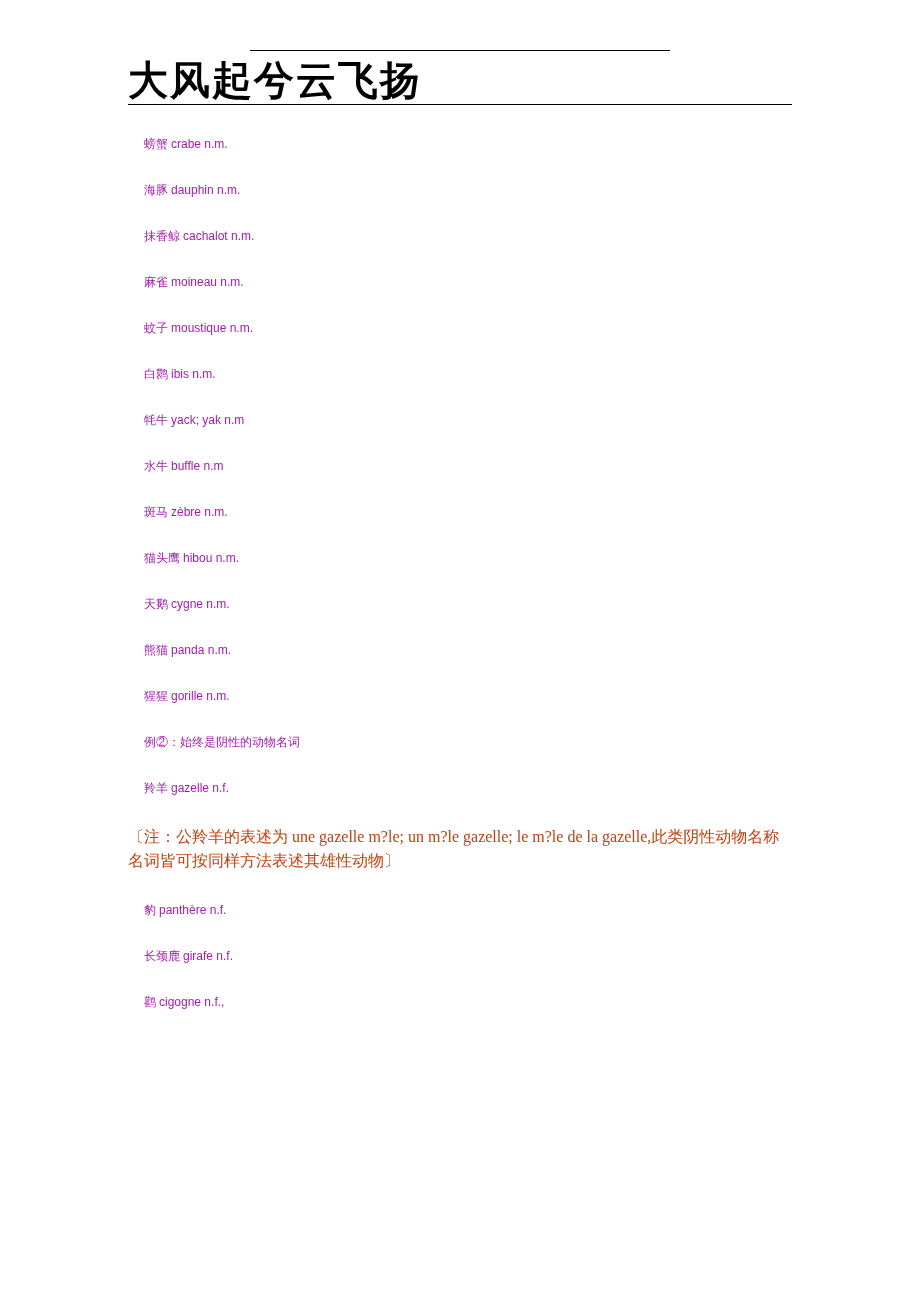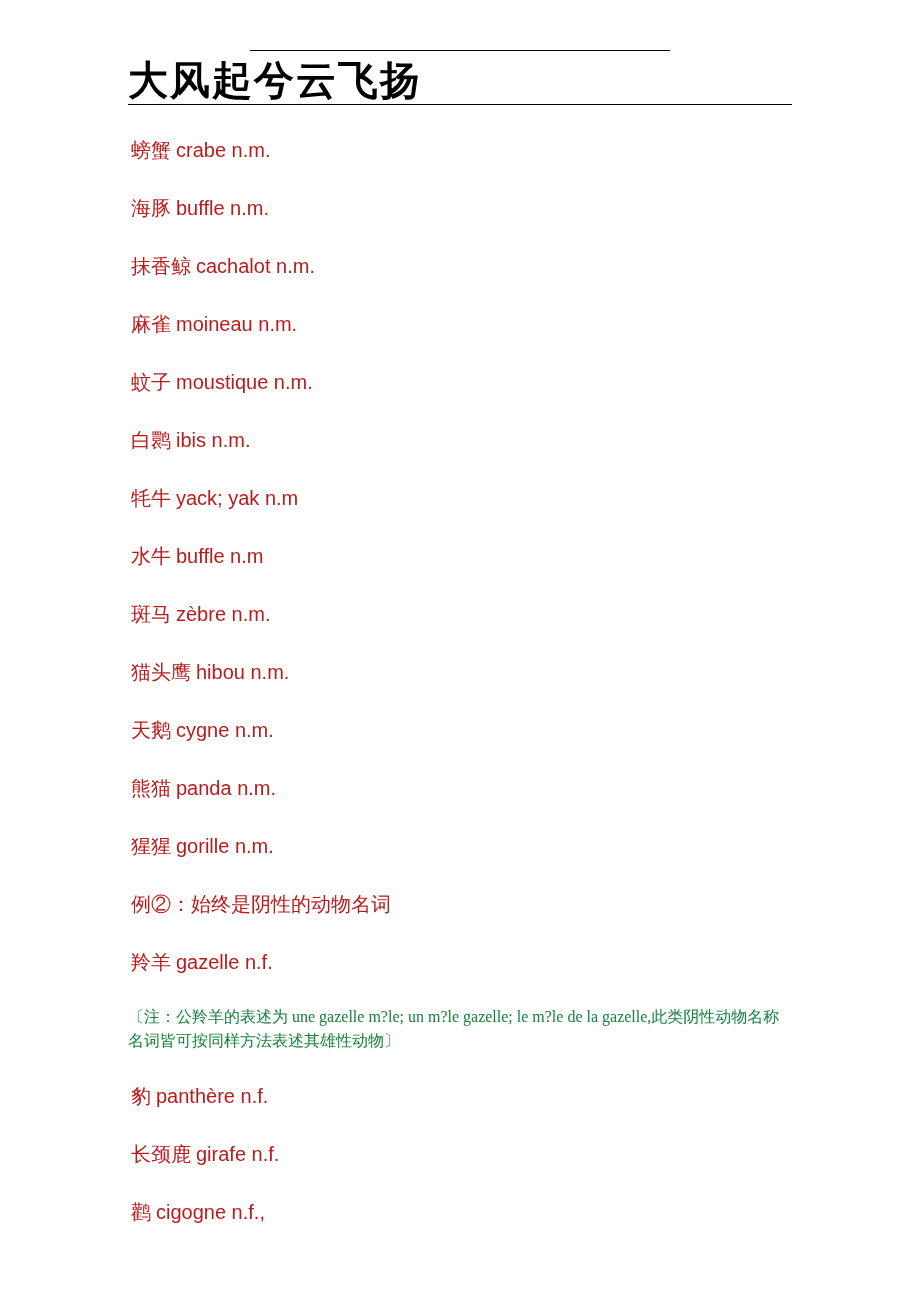--- a/index.html
+++ b/index.html
@@ -28,55 +28,55 @@
       text-align: left;
       padding: 2px 0 0 0;
       letter-spacing: 2px;
     }
     .header-line-bottom {
       border-top: 1px solid #000;
       width: 100%;
       margin-top: -4px;
     }
     .entry {
-      font-size: 20px;
+      font-size: 12px;
       line-height: 1.5;
-      margin: 0 0 28px 3px;
-      color: #b91c1c;
+      margin: 0 0 28px 16px;
+      color: #a21caf;
     }
     .entry .cn {
       font-family: "SimSun", serif;
     }
     .entry .fr {
       font-family: Arial, sans-serif;
     }
     .note {
       font-size: 16px;
       line-height: 1.5;
       margin: 0 0 28px 0;
-      color: #15803d;
+      color: #c2410c;
     }
     .underline {
       text-decoration: underline;
     }
   </style>
 </head>
 <body>
 
 <div class="page">
 
   <div class="header">
     <div class="header-line-top"></div>
     <div class="header-title">大风起兮云飞扬</div>
     <div class="header-line-bottom"></div>
   </div>
 
   <div id="entries1">
       <div class="entry"><span class="cn">螃蟹</span> <span class="fr">crabe n.m.</span></div>
-      <div class="entry"><span class="cn">海豚</span> <span class="fr">buffle n.m.</span></div>
+      <div class="entry"><span class="cn">海豚</span> <span class="fr">dauphin n.m.</span></div>
       <div class="entry"><span class="cn">抹香鲸</span> <span class="fr">cachalot n.m.</span></div>
       <div class="entry"><span class="cn">麻雀</span> <span class="fr">moineau n.m.</span></div>
       <div class="entry"><span class="cn">蚊子</span> <span class="fr">moustique n.m.</span></div>
       <div class="entry"><span class="cn">白鹮</span> <span class="fr">ibis n.m.</span></div>
       <div class="entry"><span class="cn">牦牛</span> <span class="fr">yack; yak n.m</span></div>
       <div class="entry"><span class="cn">水牛</span> <span class="fr">buffle n.m</span></div>
       <div class="entry"><span class="cn">斑马</span> <span class="fr">zèbre n.m.</span></div>
       <div class="entry"><span class="cn">猫头鹰</span> <span class="fr">hibou n.m.</span></div>
       <div class="entry"><span class="cn">天鹅</span> <span class="fr">cygne n.m.</span></div>
       <div class="entry"><span class="cn">熊猫</span> <span class="fr">panda n.m.</span></div>

